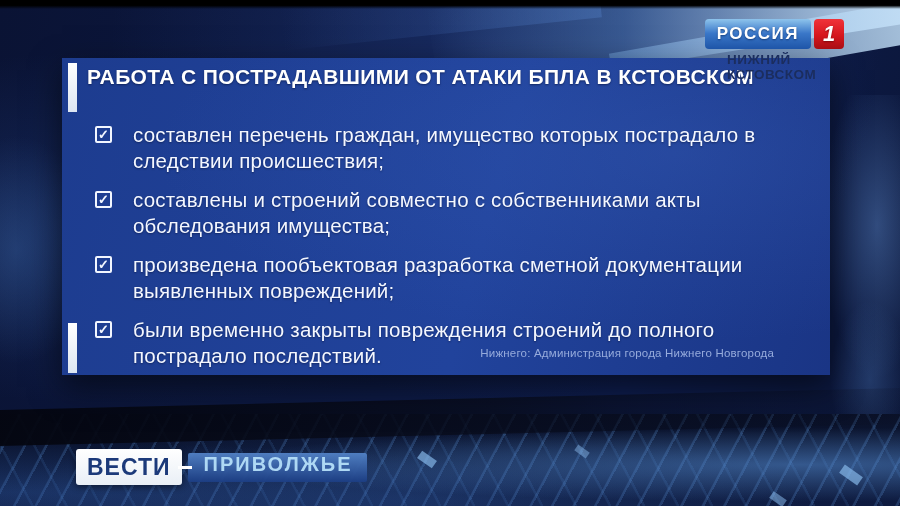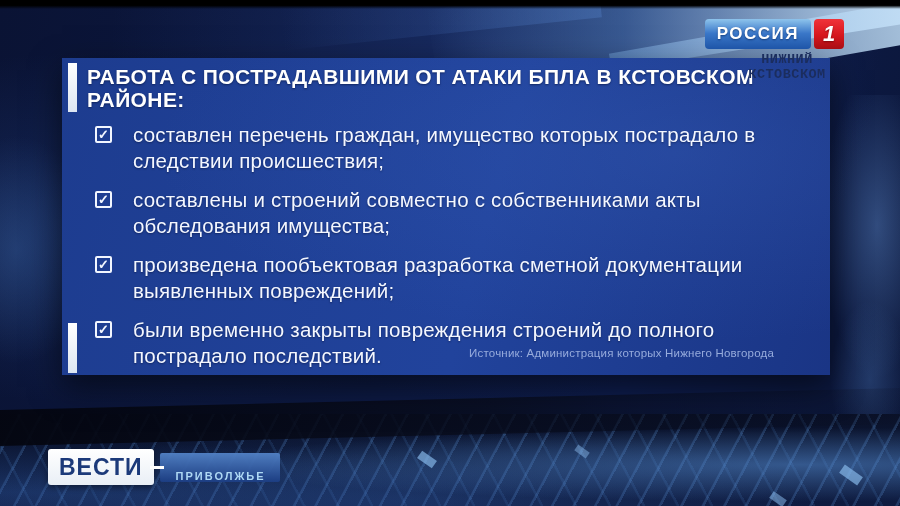--- a/index.html
+++ b/index.html
@@ -47,22 +47,22 @@
   
   .channel { position:absolute; top:19px; right:56px; display:flex; align-items:center; z-index:6;text-align:right; }
   .ch-name { height:30px; display:flex; align-items:center; padding:0 12px;
     background:linear-gradient(180deg, #8ec4ec 0%, #3a77c8 48%, #1e55a8 100%);
     border-radius:4px; color:#fff; font-size:17px; font-weight:bold; letter-spacing:1.5px;
     text-shadow:0 1px 2px rgba(0,30,80,0.6); }
   .ch-num { width:30px; height:30px; margin-left:3px; display:flex; align-items:center; justify-content:center;
     background:linear-gradient(180deg, #f0333a 0%, #d6161d 55%, #a80e14 100%);
     border-radius:4px; color:#fff; font-size:22px; font-weight:bold; font-style:italic;
     text-shadow:0 1px 2px rgba(80,0,0,0.6); }
-  .region { position:absolute; top:52px; right:53px; width:120px; text-align:center; z-index:6;
-    color:#1b2d5e; font-size:13.5px; font-weight:bold; line-height:15px; letter-spacing:0.5px;font-family:Liberation Mono, monospace; }
+  .region { position:absolute; top:52px; right:53px; width:120px; text-align:left; z-index:6;
+    color:#1b2d5e; font-size:13.5px; font-weight:bold; line-height:15px; letter-spacing:0.5px; }
 
   
   .panel { position:absolute; left:62px; top:58px; width:768px; height:317px; z-index:4;
     background:
       radial-gradient(ellipse at 80% 30%, rgba(60,100,190,0.3), rgba(0,0,0,0) 60%),
       linear-gradient(105deg, #1d3c8f 0%, #21439c 55%, #1a3585 100%);
     box-shadow:0 12px 30px rgba(0,0,0,0.55); }
   .accent { position:absolute; width:9px; background:linear-gradient(180deg,#ffffff,#dde6f2); }
   .accent-top { left:6px; top:5px; height:49px; }
   .accent-bottom { left:6px; bottom:2px; height:50px; }
@@ -72,29 +72,29 @@
   .items { position:absolute; left:33px; top:64px; display:flex; flex-direction:column; gap:13px; }
   .item { display:flex; gap:11px; align-items:flex-start; }
   .cb { flex:0 0 auto; width:17px; height:17px; margin-top:4px; border:2px solid #f2f6ff; border-radius:2px;
     display:flex; align-items:center; justify-content:center; }
   .tick { color:#f2f6ff; font-size:13px; font-weight:bold; line-height:1; }
   .item-text { width:630px; color:#f4f7ff; font-size:20.5px; line-height:26px; letter-spacing:0.2px;
     text-shadow:0 1px 2px rgba(0,10,40,0.45);margin-left:10px; }
   .source { position:absolute; right:56px; bottom:16px; color:#96abdc; font-size:11.5px; letter-spacing:0.2px; }
 
   
-  .vesti { position:absolute; left:48px; top:449px; display:flex; align-items:center; z-index:6; }
+  .vesti { position:absolute; left:76px; top:449px; display:flex; align-items:center; z-index:6; }
   .vesti-box { height:36px; display:flex; align-items:center; padding:0 11px;
     background:linear-gradient(180deg, #ffffff 0%, #e9eff6 100%); border-radius:3px;
     color:#1c3a7a; font-size:23px; font-weight:bold; letter-spacing:1px; z-index:2;
     box-shadow:0 2px 6px rgba(0,0,0,0.45); }
   .vesti-dash { width:14px; height:3px; background:#ffffff; margin:0 -4px; z-index:3; }
-  .priv-box { height:29px; display:flex; align-items:flex-end; padding:0 14px 0 16px;
+  .priv-box { height:29px; display:flex; align-items:flex-start; padding:0 14px 0 16px;
     background:linear-gradient(180deg, rgba(82,130,198,0.95) 0%, rgba(28,62,132,0.95) 100%);
-    border-radius:2px; color:#aed8f4; font-size:11px; font-weight:bold; letter-spacing:2px; z-index:1; }
+    border-radius:2px; color:#aed8f4; font-size:20px; font-weight:bold; letter-spacing:2px; z-index:1; }
 </style>
 </head>
 <body>
 
 <div class="stage">
 
   <div class="topbar"></div>
   <div class="shard shard-c"></div>
   <div class="shard shard-a"></div>
   <div class="shard shard-b"></div>
@@ -118,21 +118,20 @@
   <div class="region">
     <div>НИЖНИЙ</div>
     <div>КСТОВСКОМ</div>
   </div>
 
   <div class="panel">
     <div class="accent accent-top"></div>
     <div class="accent accent-bottom"></div>
     <h1 class="title">
       <span>РАБОТА С ПОСТРАДАВШИМИ ОТ АТАКИ БПЛА В КСТОВСКОМ</span><br>
-      <span>РАЙОНЕ:</span>
     </h1>
     <div class="items">
       <div class="item">
         <span class="cb">
             <span class="tick">✓</span>
           </span>
         <span class="item-text">составлен перечень граждан, имущество которых пострадало в следствии происшествия;</span>
       </div>
       <div class="item">
         <span class="cb">
@@ -146,21 +145,21 @@
           </span>
         <span class="item-text">произведена пообъектовая разработка сметной документации выявленных повреждений;</span>
       </div>
       <div class="item">
         <span class="cb">
             <span class="tick">✓</span>
           </span>
         <span class="item-text">были временно закрыты повреждения строений до полного пострадало последствий.</span>
       </div>
     </div>
-    <div class="source">Источник: Администрация которых Нижнего Новгорода</div>
+    <div class="source">Нижнего: Администрация города Нижнего Новгорода</div>
   </div>
 
   <div class="vesti">
     <div class="vesti-box">
       <span>ВЕСТИ</span>
     </div>
     <div class="vesti-dash"></div>
     <div class="priv-box">
       <span>ПРИВОЛЖЬЕ</span>
     </div>

